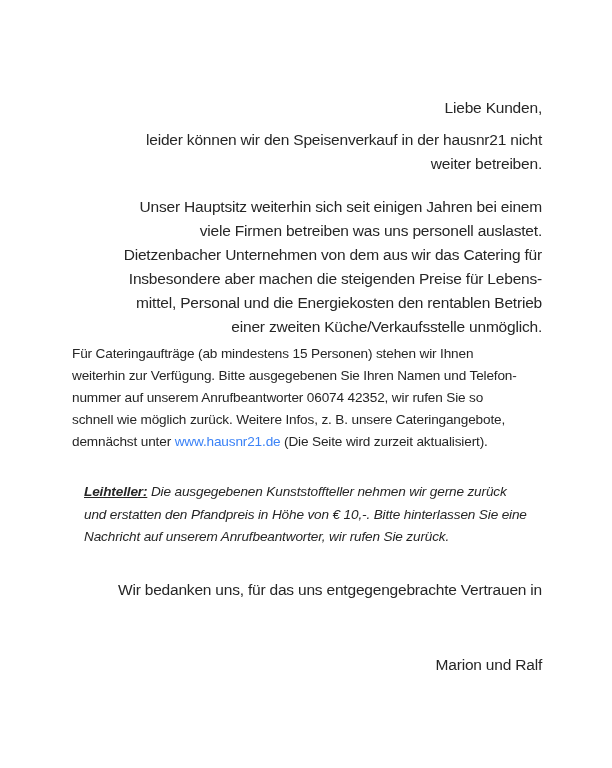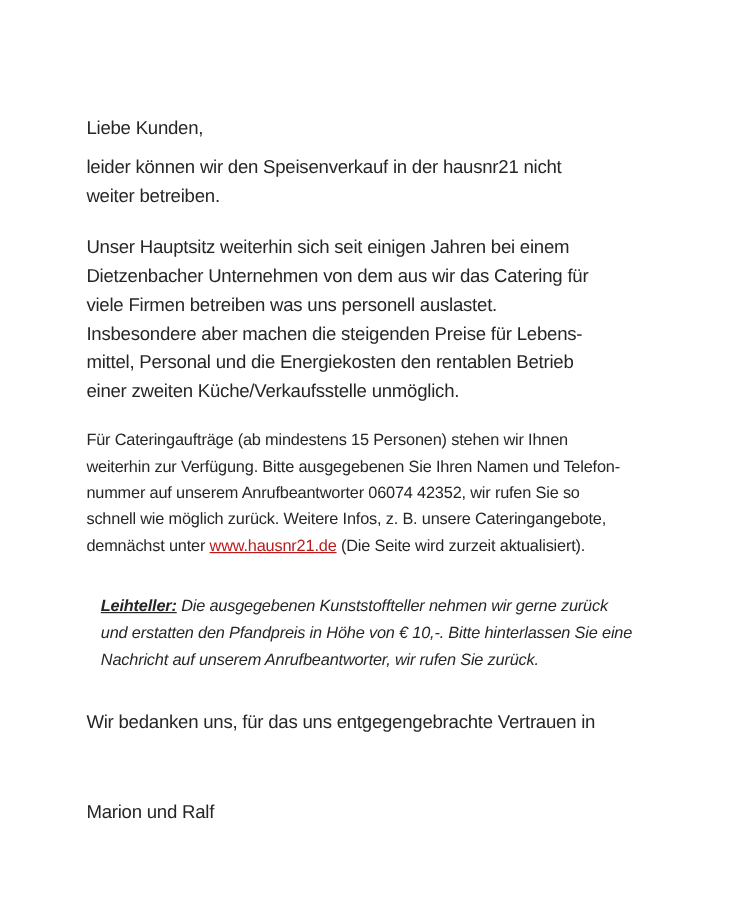--- a/index.html
+++ b/index.html
@@ -24,64 +24,64 @@
   .line {
     white-space: pre;
   }
   
   .para-main .line,
   .salutation,
   .signature {
     font-size: 15.5px;
     line-height: 24px;
     letter-spacing: -0.2px;
+    text-align: right;
   }
   
   .para-small .line {
     font-size: 13.6px;
     line-height: 22px;
     letter-spacing: -0.15px;
   }
   .para-intro      { margin-top: 8px; }
   .para-hauptsitz  { margin-top: 19px; }
-  .para-catering   { margin-top: 17px; }
+  .para-catering   { margin-top: 4px; }
   .para-leihteller { margin-top: 28px; margin-left: 12px; }
   .para-leihteller .line {
     font-style: italic;
     line-height: 22.5px;
   }
   .leihteller-label {
     font-weight: bold;
     font-style: italic;
     text-decoration: underline;
   }
   .para-thanks     { margin-top: 29px; }
   .signature-block { margin-top: 51px; }
   a.weblink {
-    color: #b91c1c;
-    text-decoration: underline;
+    color: #3b82f6;
     cursor: pointer;
   }
 </style>
 </head>
 <body>
 
 <div class="page">
 
   <div class="salutation line">Liebe Kunden,</div>
 
   <div class="para-main para-intro">
     <div class="line">leider können wir den Speisenverkauf in der hausnr21 nicht</div>
     <div class="line">weiter betreiben.</div>
   </div>
 
   <div class="para-main para-hauptsitz">
     <div class="line">Unser Hauptsitz weiterhin sich seit einigen Jahren bei einem</div>
+    <div class="line">viele Firmen betreiben was uns personell auslastet.</div>
     <div class="line">Dietzenbacher Unternehmen von dem aus wir das Catering für</div>
-    <div class="line">viele Firmen betreiben was uns personell auslastet.</div>
     <div class="line">Insbesondere aber machen die steigenden Preise für Lebens-</div>
     <div class="line">mittel, Personal und die Energiekosten den rentablen Betrieb</div>
     <div class="line">einer zweiten Küche/Verkaufsstelle unmöglich.</div>
   </div>
 
   <div class="para-small para-catering">
     <div class="line">Für Cateringaufträge (ab mindestens 15 Personen) stehen wir Ihnen</div>
     <div class="line">weiterhin zur Verfügung. Bitte ausgegebenen Sie Ihren Namen und Telefon-</div>
     <div class="line">nummer auf unserem Anrufbeantworter 06074 42352, wir rufen Sie so</div>
     <div class="line">schnell wie möglich zurück. Weitere Infos, z. B. unsere Cateringangebote,</div>

